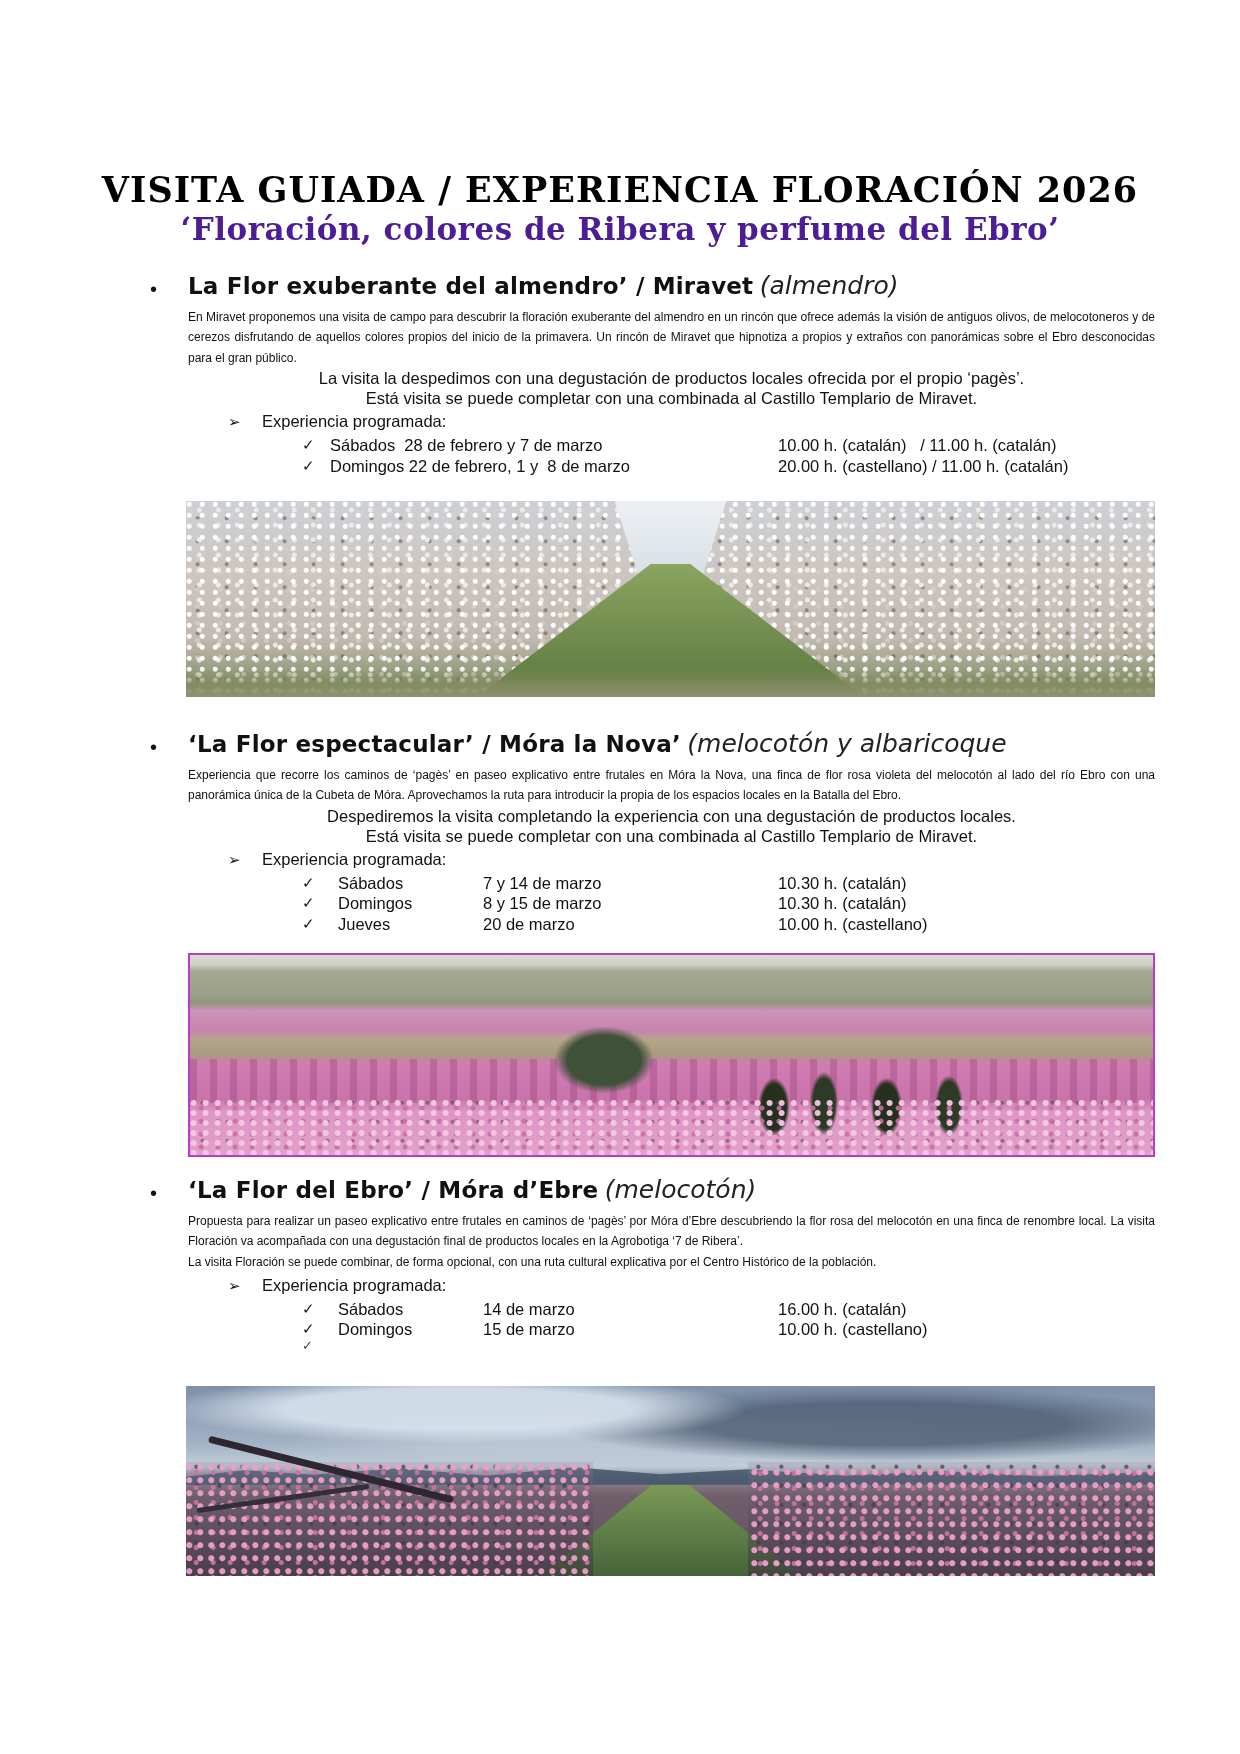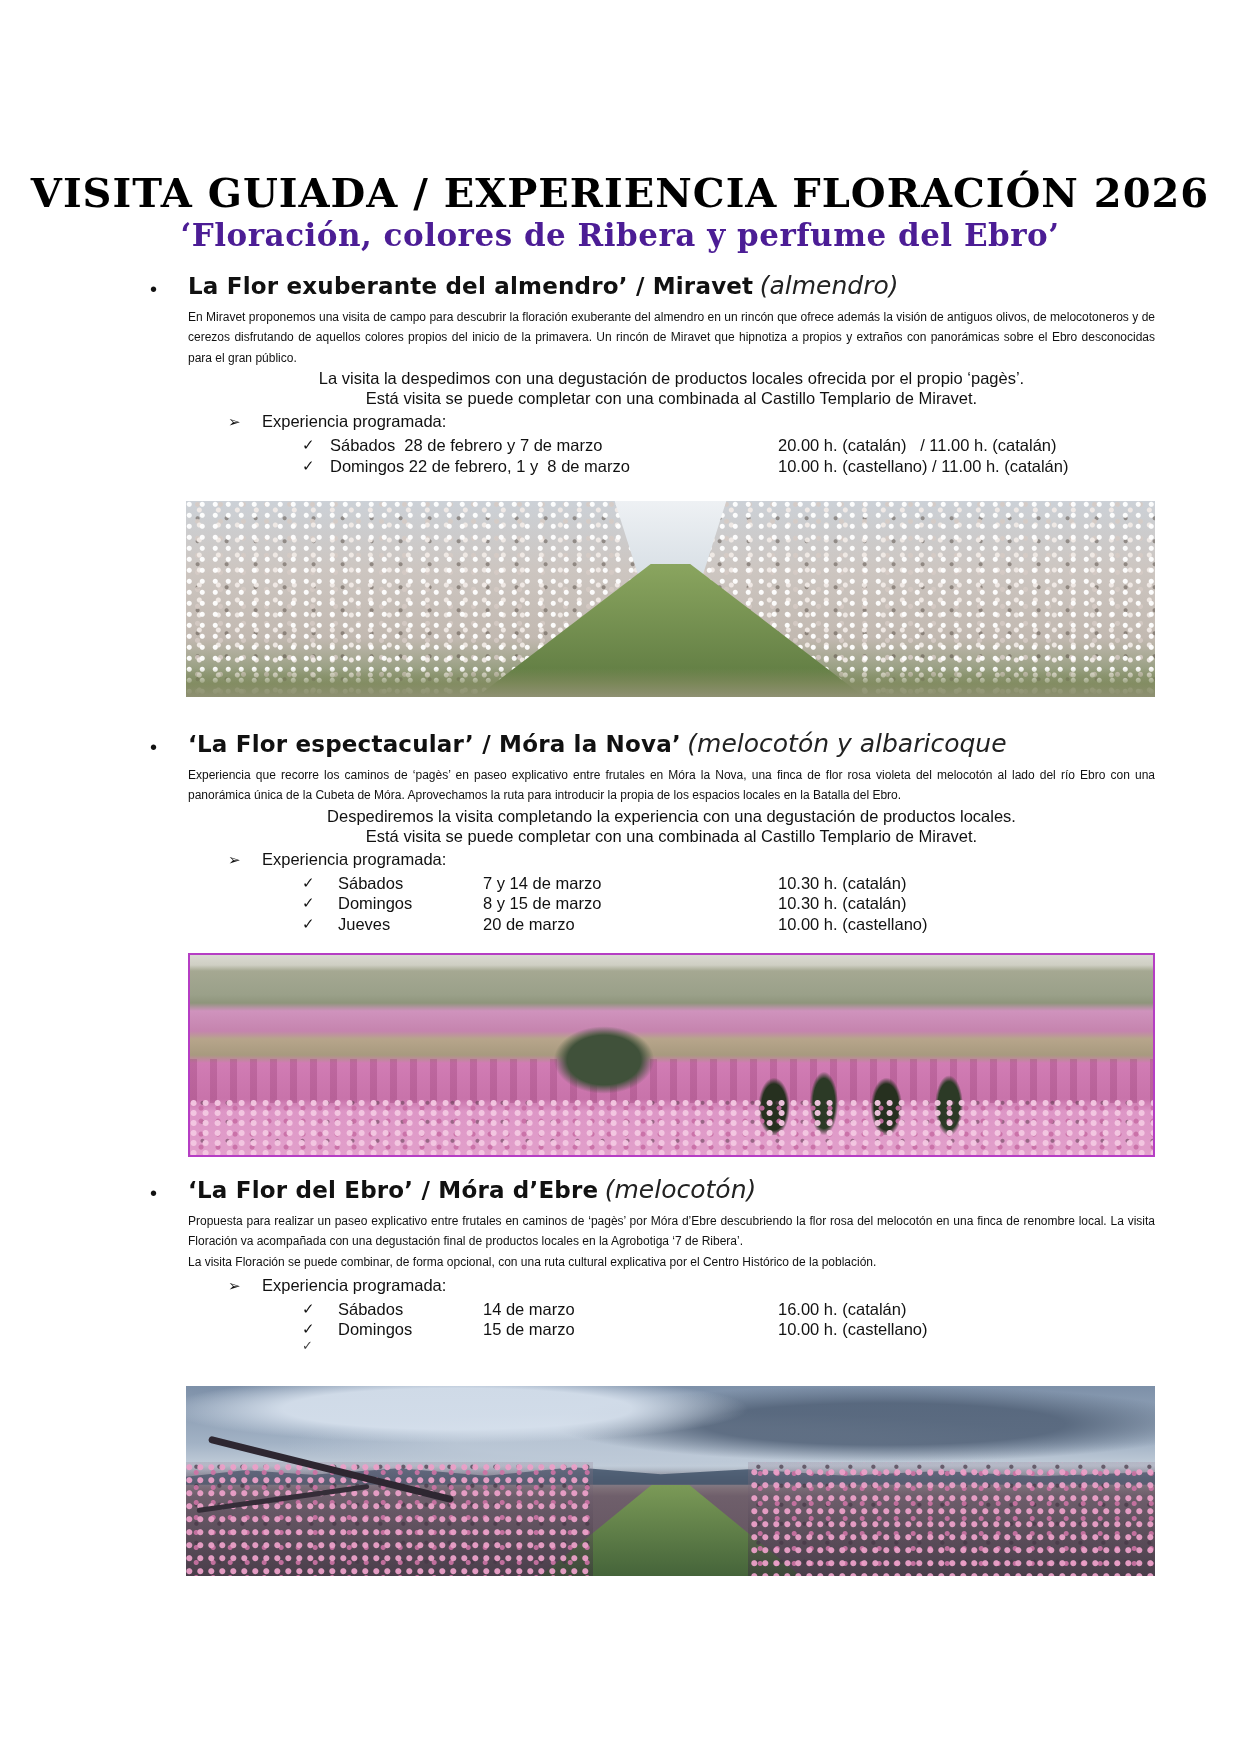--- a/index.html
+++ b/index.html
@@ -5,21 +5,21 @@
   html,body{margin:0;padding:0;background:#fff;}
   .page{
     position:relative;width:1240px;height:1754px;background:#ffffff;overflow:hidden;
     font-family:"Liberation Sans",sans-serif;color:#111;
   }
   .abs{position:absolute;}
 
   
   .hdr{left:0;right:0;top:170px;text-align:center;}
   .title{
-    font-family:"DejaVu Serif",serif;font-weight:bold;font-size:40px;line-height:1.15;
+    font-family:"DejaVu Serif",serif;font-weight:bold;font-size:35px;line-height:1.15;
     letter-spacing:1px;color:#000;
   }
   .subtitle{
     font-family:"DejaVu Serif",serif;font-weight:bold;font-size:31px;line-height:1.1;
     color:#4c1d95;letter-spacing:0.5px;margin-top:2px;
   }
 
   
   .sec{left:188px;width:967px;}
   .sec-heading{position:relative;font-size:23px;line-height:28px;margin-bottom:7px;white-space:nowrap;}
@@ -163,26 +163,26 @@
     </div>
     <p class="para">En Miravet proponemos una visita de campo para descubrir la floración exuberante del almendro en un rincón que ofrece además la visión de antiguos olivos, de melocotoneros y de cerezos disfrutando de aquellos colores propios del inicio de la primavera. Un rincón de Miravet que hipnotiza a propios y extraños con panorámicas sobre el Ebro desconocidas para el gran público.</p>
     <div class="line">La visita la despedimos con una degustación de productos locales ofrecida por el propio ‘pagès’.</div>
     <div class="line">Está visita se puede completar con una combinada al Castillo Templario de Miravet.</div>
     <div class="program">
       <span class="arrow">➢</span><span>Experiencia programada:</span>
     </div>
     <div class="srow">
       <span class="chk">✓</span>
       <span class="daydate">Sábados  28 de febrero y 7 de marzo</span>
-      <span class="time">20.00 h. (catalán)   / 11.00 h. (catalán)</span>
+      <span class="time">10.00 h. (catalán)   / 11.00 h. (catalán)</span>
     </div>
     <div class="srow">
       <span class="chk">✓</span>
       <span class="daydate">Domingos 22 de febrero, 1 y  8 de marzo</span>
-      <span class="time">10.00 h. (castellano) / 11.00 h. (catalán)</span>
+      <span class="time">20.00 h. (castellano) / 11.00 h. (catalán)</span>
     </div>
   </div>
 
   <div class="abs photo photo1">
     <div class="p1-sky"></div>
     <div class="p1-alley"></div>
     <div class="p1-ground"></div>
   </div>
 
   <div class="abs sec" style="top:730px;">

